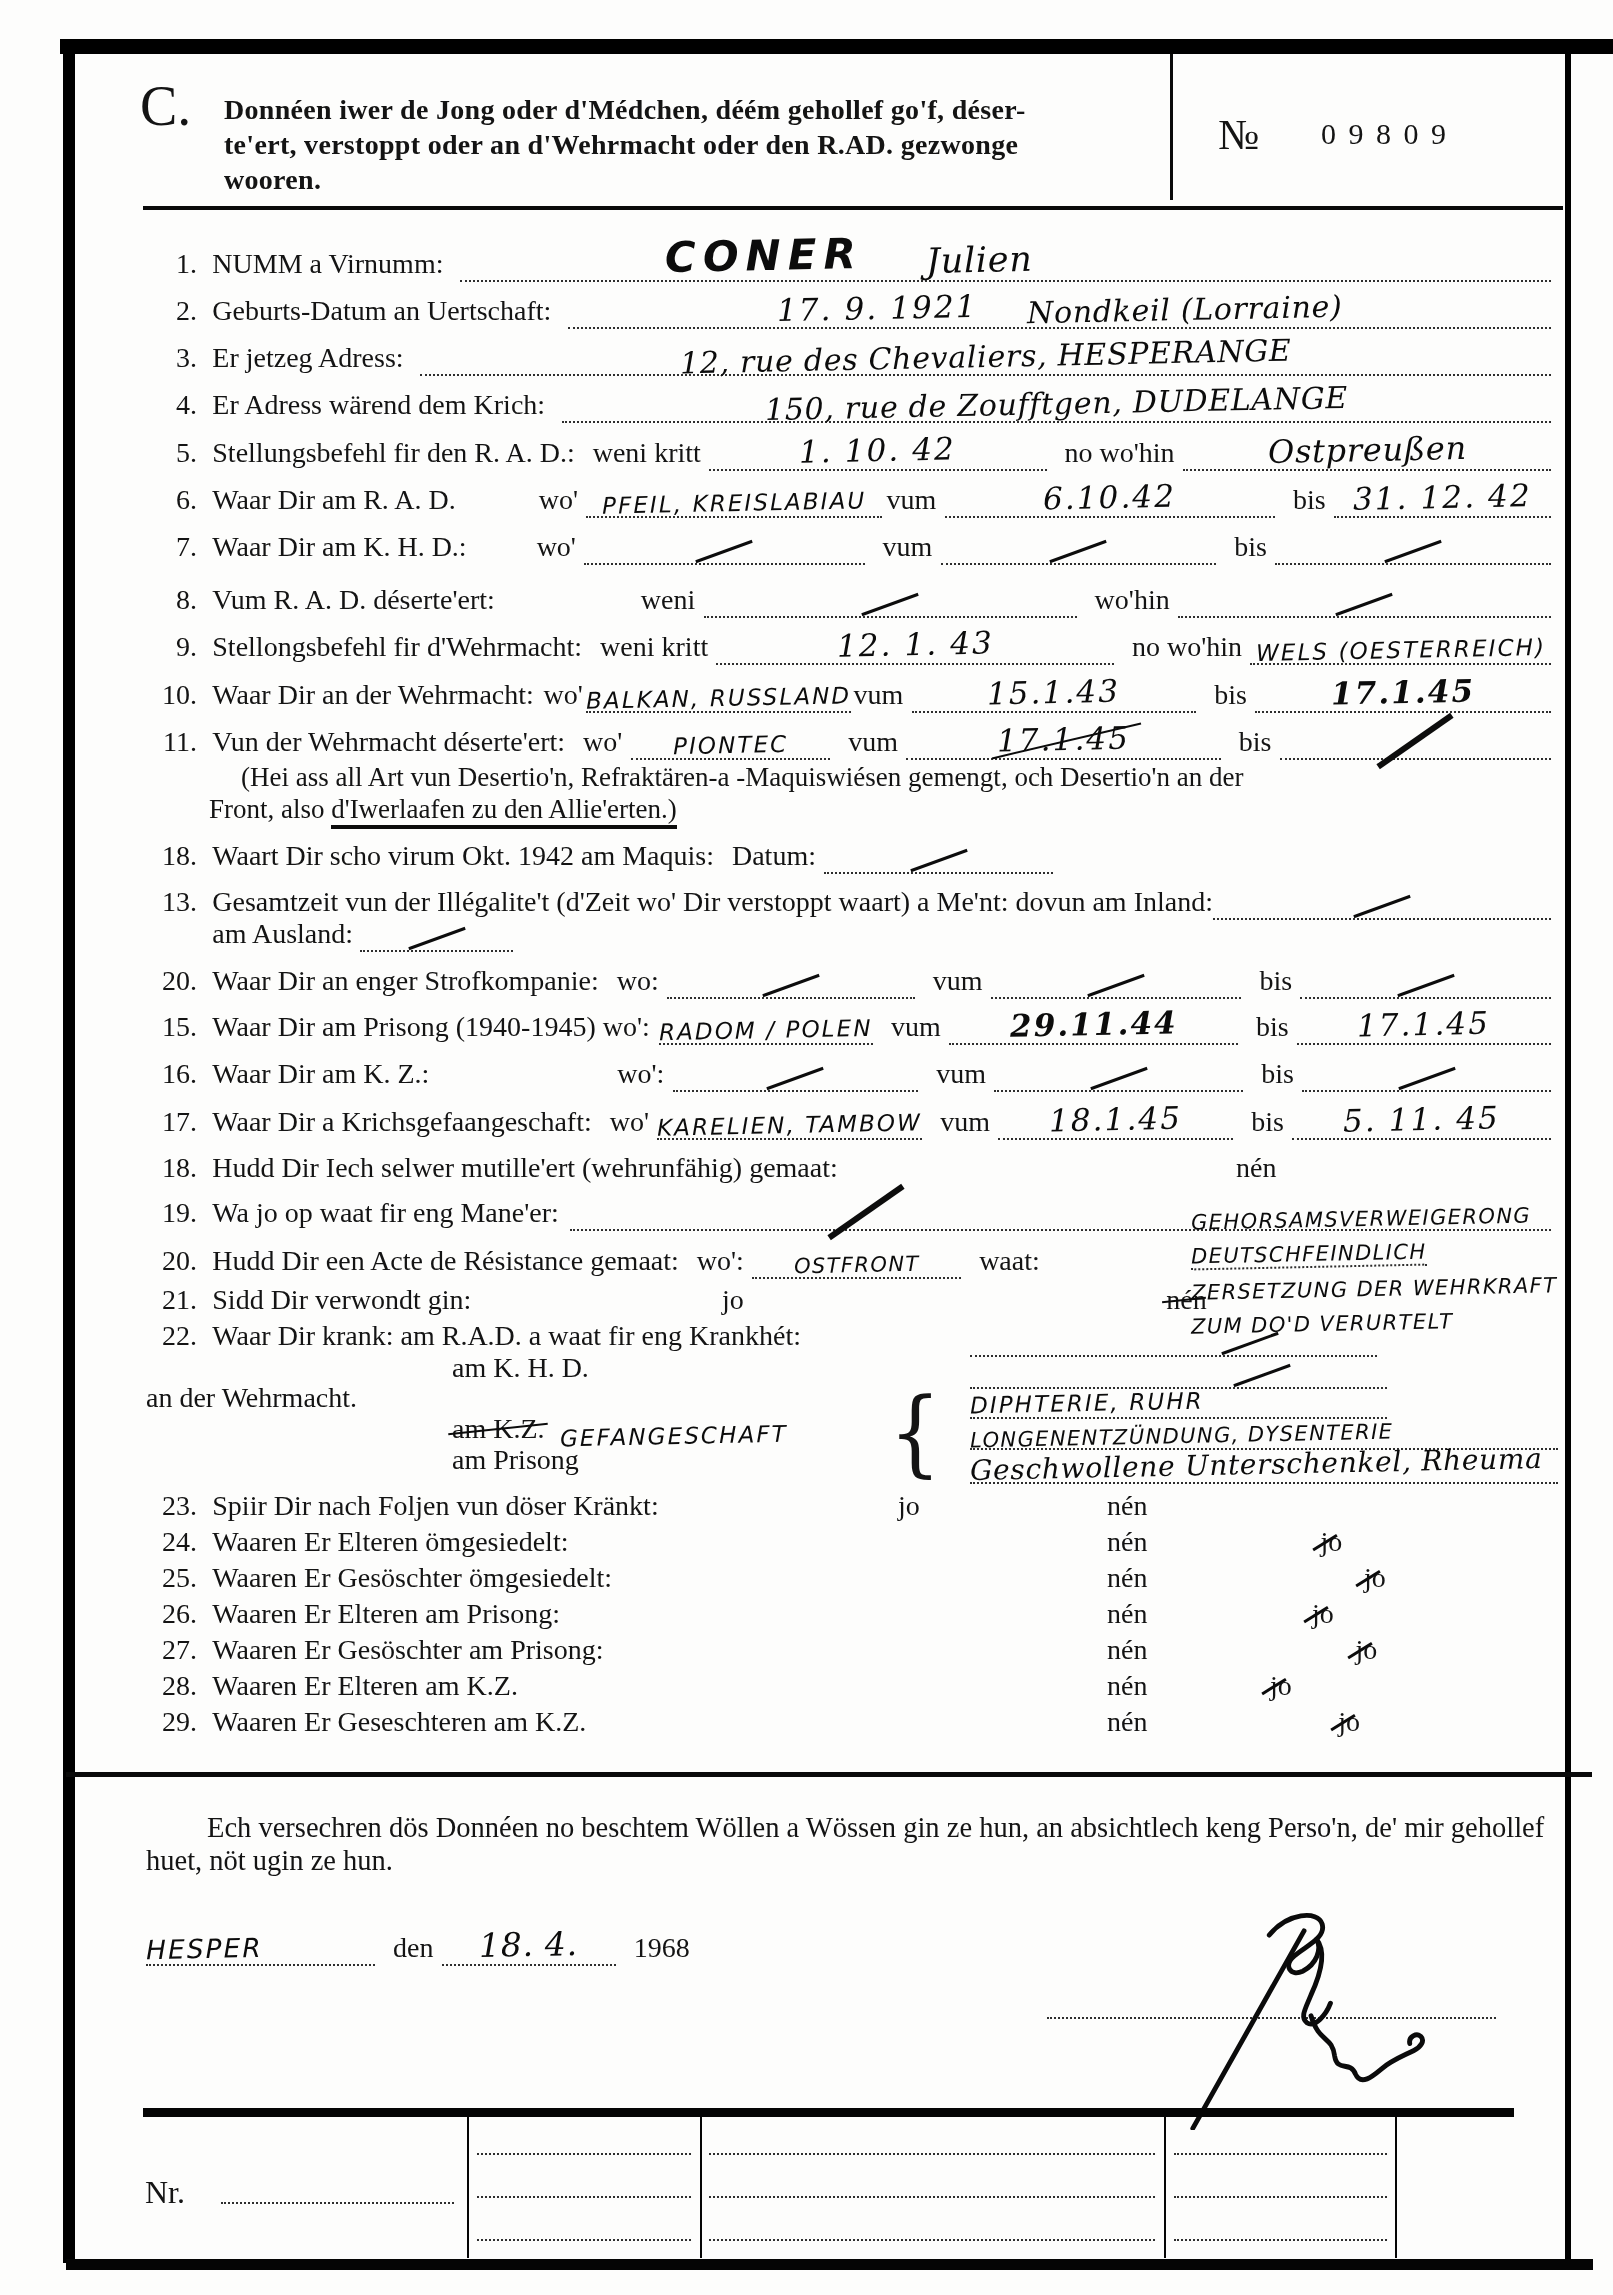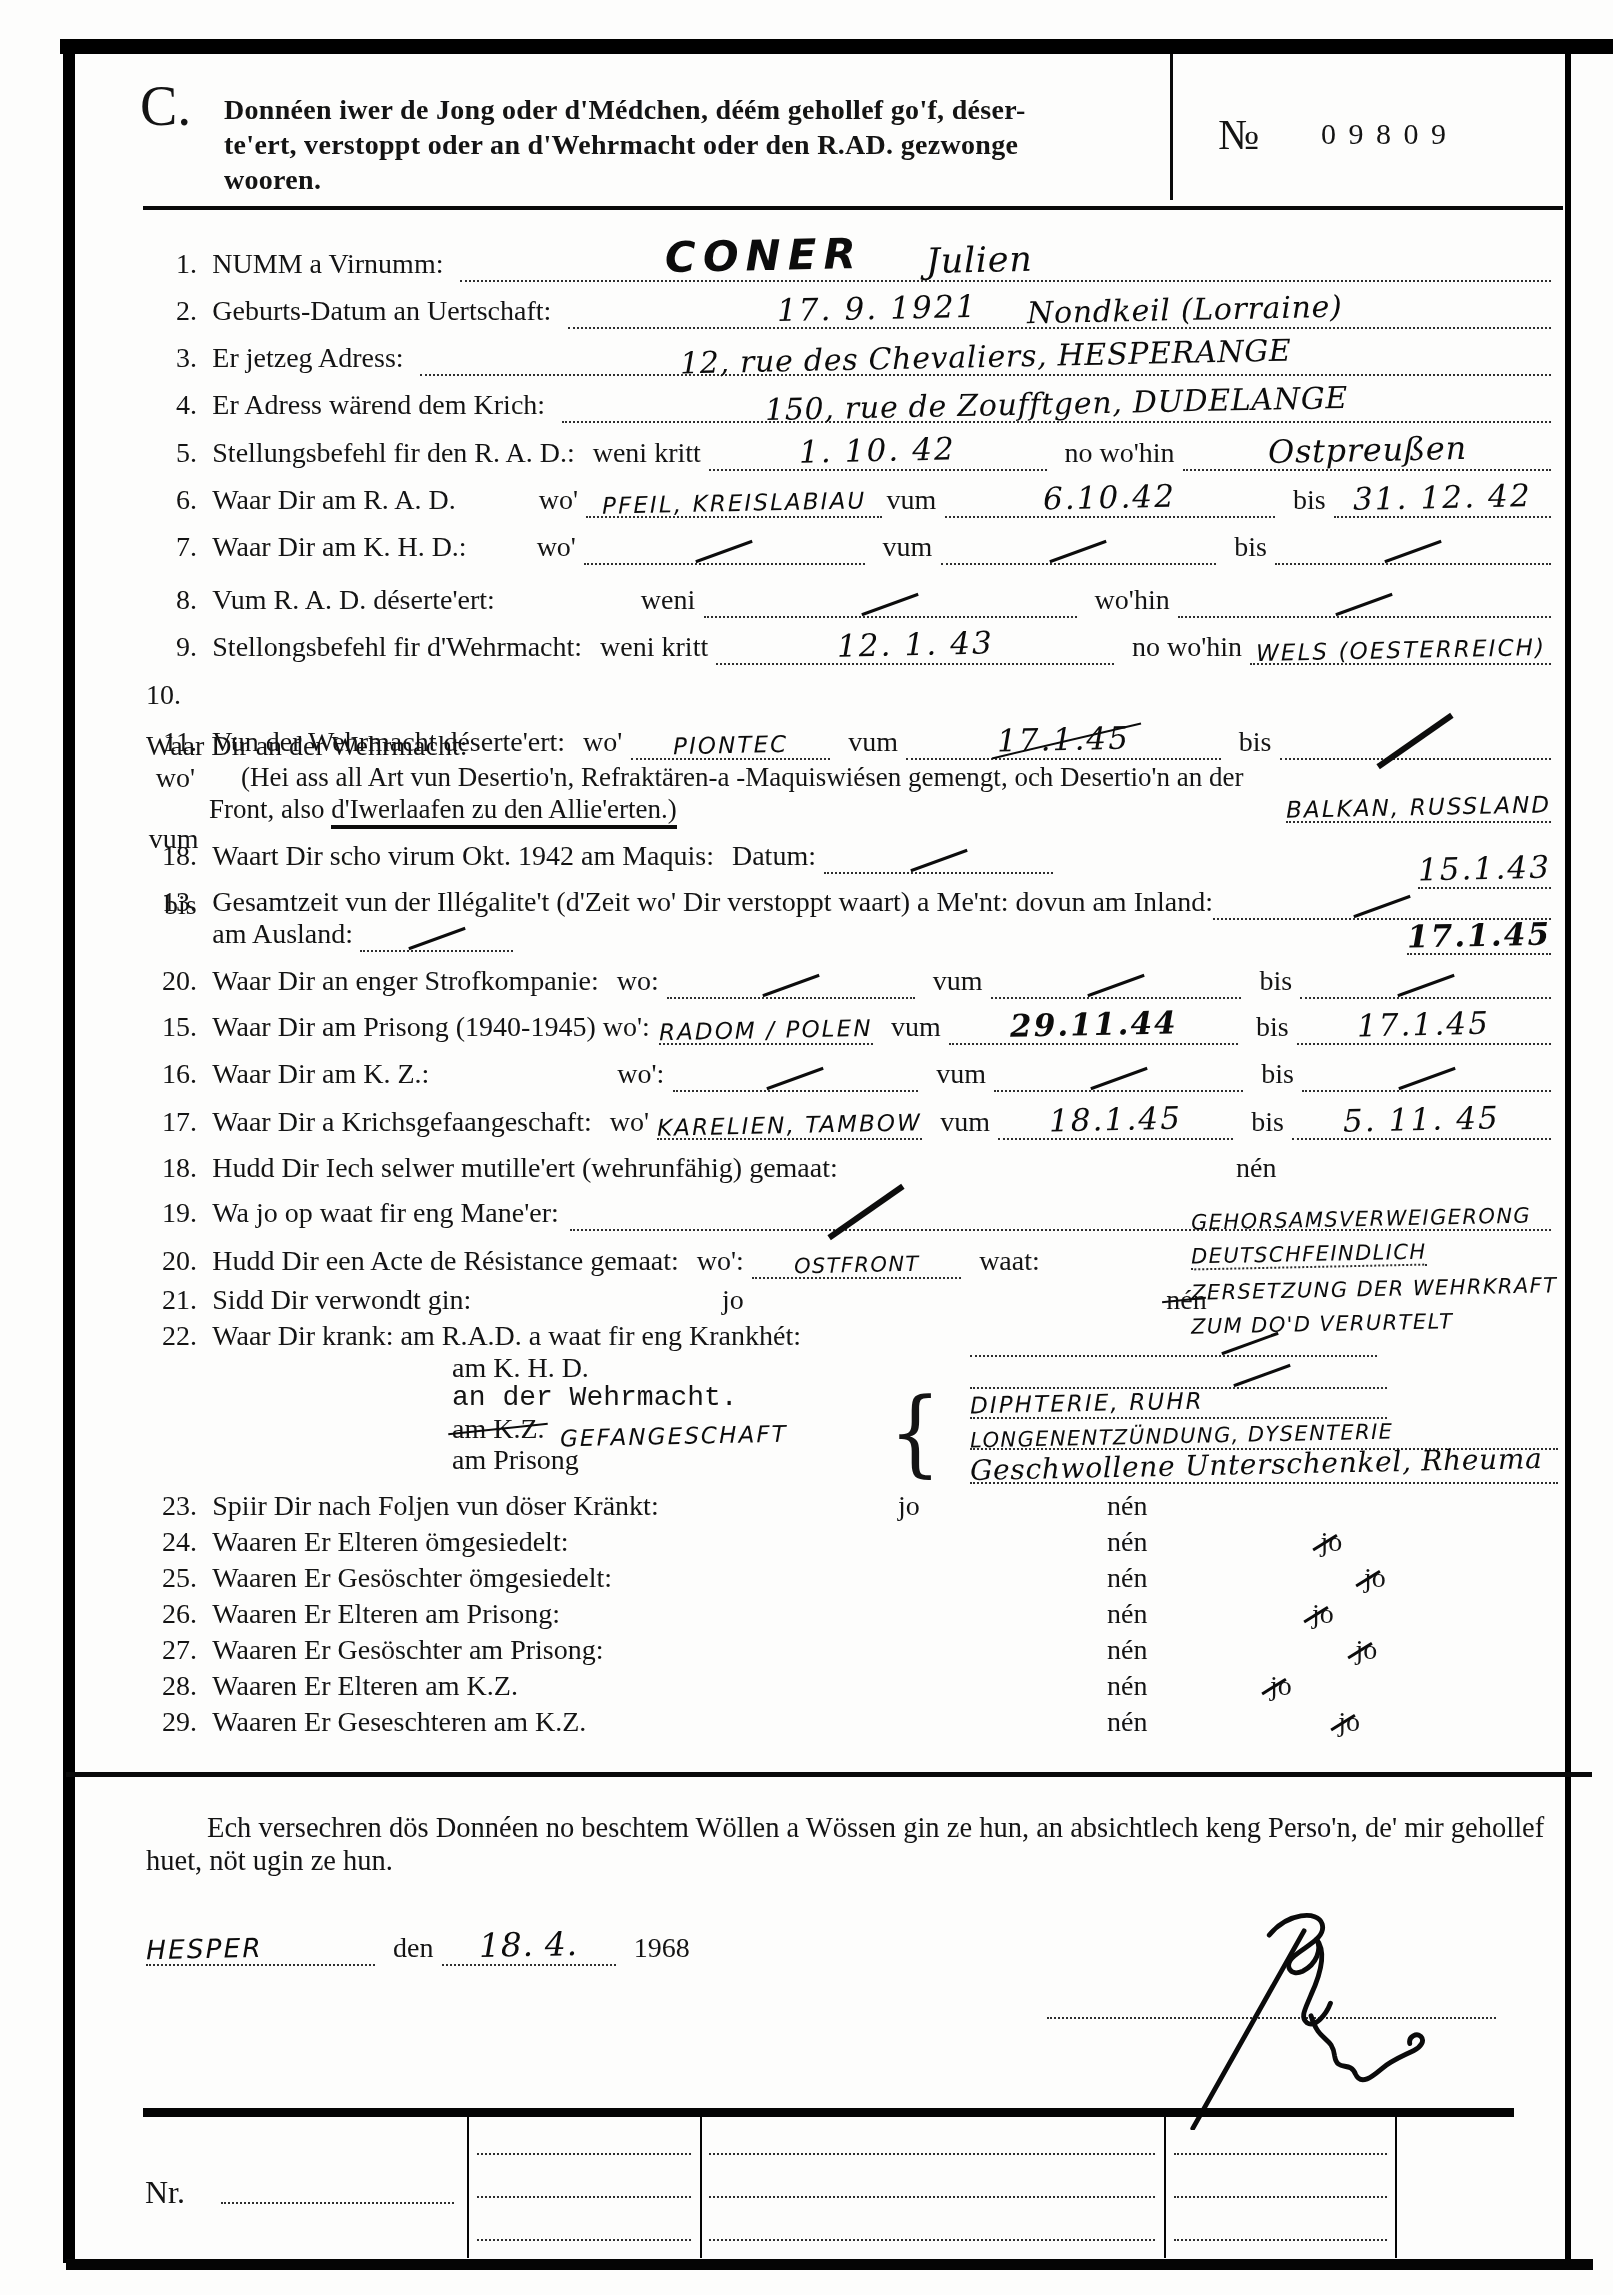--- a/index.html
+++ b/index.html
@@ -186,21 +186,21 @@
     <span class="pre">weni kritt</span>
     <span class="fill">
       <span class="hw hw-date">12. 1. 43</span>
     </span>
     <span class="pre">no wo'hin</span>
     <span class="fill" style="flex:1.25;">
       <span class="hw hw-blk">WELS (OESTERREICH)</span>
     </span>
   </div>
 
-  <div class="row" style="top:679px;flex-direction:column;">
+  <div class="row" style="top:679px;">
     <span class="num">10.</span>
     <span class="lbl">Waar Dir an der Wehrmacht:</span>
     <span class="pre" style="padding-left:9.7px;padding-right:2.8px;">wo'</span>
     <span class="fill" style="flex:1.5;">
       <span class="hw hw-blk">BALKAN, RUSSLAND</span>
     </span>
     <span class="pre" style="padding-left:2.8px;">vum</span>
     <span class="fill">
       <span class="hw hw-date">15.1.43</span>
     </span>
@@ -370,21 +370,21 @@
         <span class="dash" style="margin-left:153px;"></span>
       </span>
   </div>
   <div class="row" style="top:1352px;height:36px;">
     <span class="lbl" style="margin-left:306px;">am K. H. D.</span>
     <span class="afill" style="left:824px;width:417px;top:2.8px;">
         <span class="dash" style="margin-left:167px;"></span>
       </span>
   </div>
   <div class="row" style="top:1382px;height:36px;">
-    <span class="lbl" style="margin-left:306px;font-family:Liberation Mono, monospace;">an der Wehrmacht.</span>
+    <span class="lbl" style="">an der Wehrmacht.</span>
     <span class="afill" style="left:824px;width:417px;top:2.8px;justify-content:flex-start;">
       <span class="hw hw-blk">DIPHTERIE, RUHR</span>
     </span>
   </div>
   <div class="row" style="top:1413px;height:36px;">
     <span class="lbl strike-h" style="margin-left:306px;">am K.Z.</span>
     <span class="hw hw-blk" style="margin-left:15.3px;align-self:flex-end;">GEFANGESCHAFT</span>
     <span class="afill" style="left:824px;width:588px;top:2.8px;justify-content:flex-start;">
       <span class="hw hw-blk-sm">LONGENENTZÜNDUNG, DYSENTERIE</span>
     </span>

